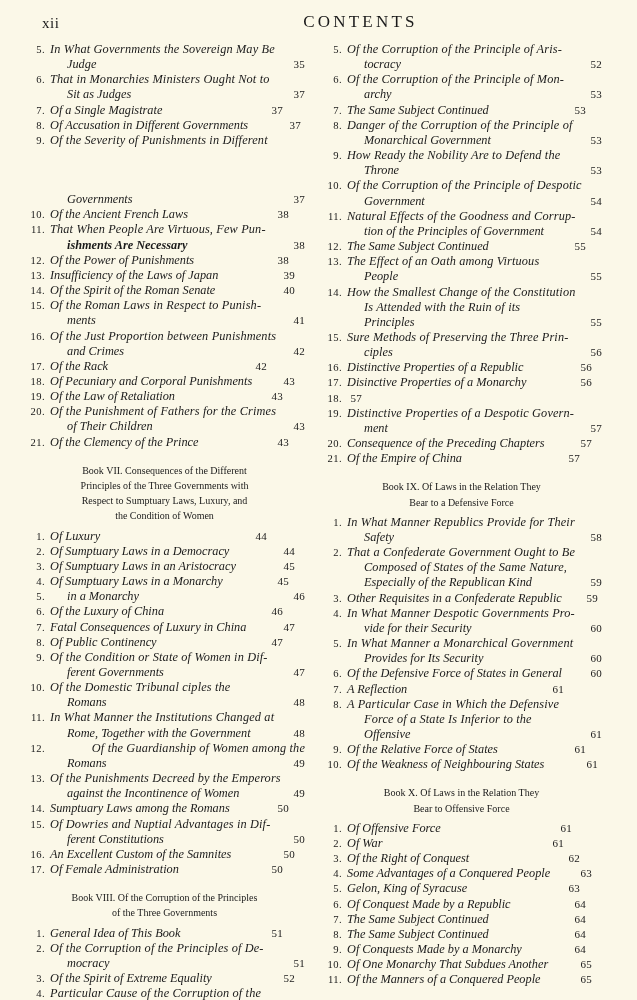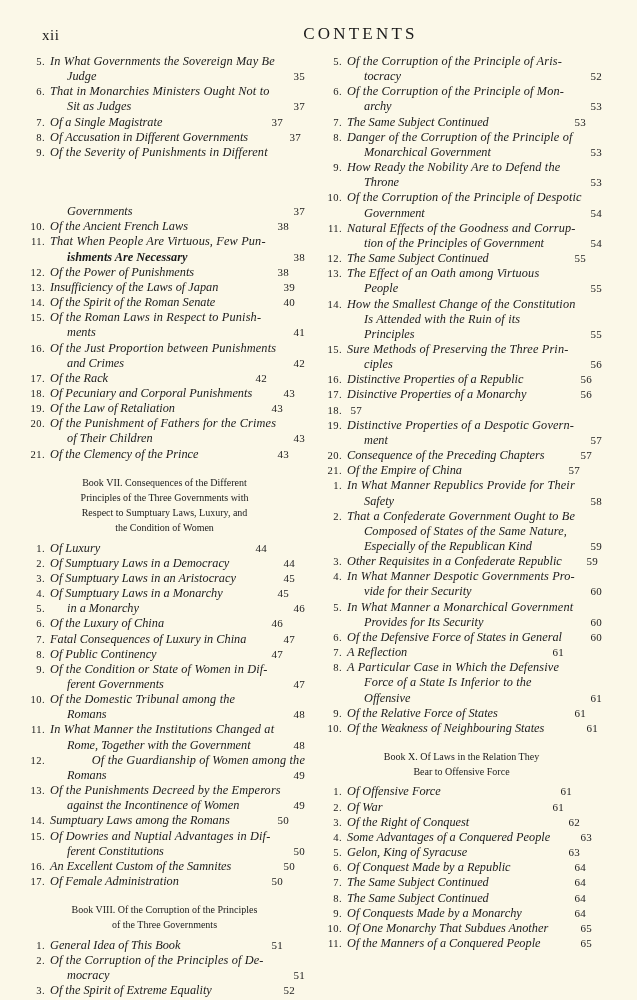--- a/index.html
+++ b/index.html
@@ -12,21 +12,21 @@
     background: #fbf8e8;
     font-family: "Liberation Serif", "DejaVu Serif", serif;
     color: #1a1a1a;
     overflow: hidden;
   }
   .page {
     position: relative;
     width: 637px;
     height: 1000px;
     box-sizing: border-box;
-    padding: 24px 24px 10px 24px;
+    padding: 12px 24px 10px 24px;
   }
   
   .running-head {
     position: relative;
     height: 26px;
     margin: 0 0 4px 0;
   }
   .folio {
     position: absolute;
     left: 18px;
@@ -374,21 +374,21 @@
               <span class="line" style="letter-spacing: 0.15px;">Of the Condition or State of Women in Dif-</span>
               <span class="line row ">
                 <span class="t" style="padding-left: 17px;">ferent Governments</span>
                 <span class="pgslot">47</span>
               </span>
             </span>
           </div>
           <div class="entry">
             <span class="num">10.</span>
             <span class="body">
-              <span class="line" style="letter-spacing: 0.15px;">Of the Domestic Tribunal among the</span>
+              <span class="line" style="letter-spacing: 0.15px;">Of the Domestic Tribunal ciples the</span>
               <span class="line row ">
                 <span class="t" style="padding-left: 17px;">Romans</span>
                 <span class="pgslot">48</span>
               </span>
             </span>
           </div>
           <div class="entry">
             <span class="num">11.</span>
             <span class="body">
               <span class="line" style="letter-spacing: 0.15px;">In What Manner the Institutions Changed at</span>
@@ -659,20 +659,24 @@
           </div>
           <div class="entry">
             <span class="num">21.</span>
             <span class="body">
               <span class="line row">
                 <span class="t">Of the Empire of China</span>
                 <span class="pgslot pad4">57</span>
               </span>
             </span>
           </div>
+        </div>
+        <div class="book-heading">
+          <div>Book IX. Of Laws in the Relation They</div>
+          <div>Bear to a Defensive Force</div>
         </div>
         <div>
           <div class="entry">
             <span class="num">1.</span>
             <span class="body">
               <span class="line" style="letter-spacing: 0.15px;">In What Manner Republics Provide for Their</span>
               <span class="line row ">
                 <span class="t" style="padding-left: 17px;">Safety</span>
                 <span class="pgslot">58</span>
               </span>

